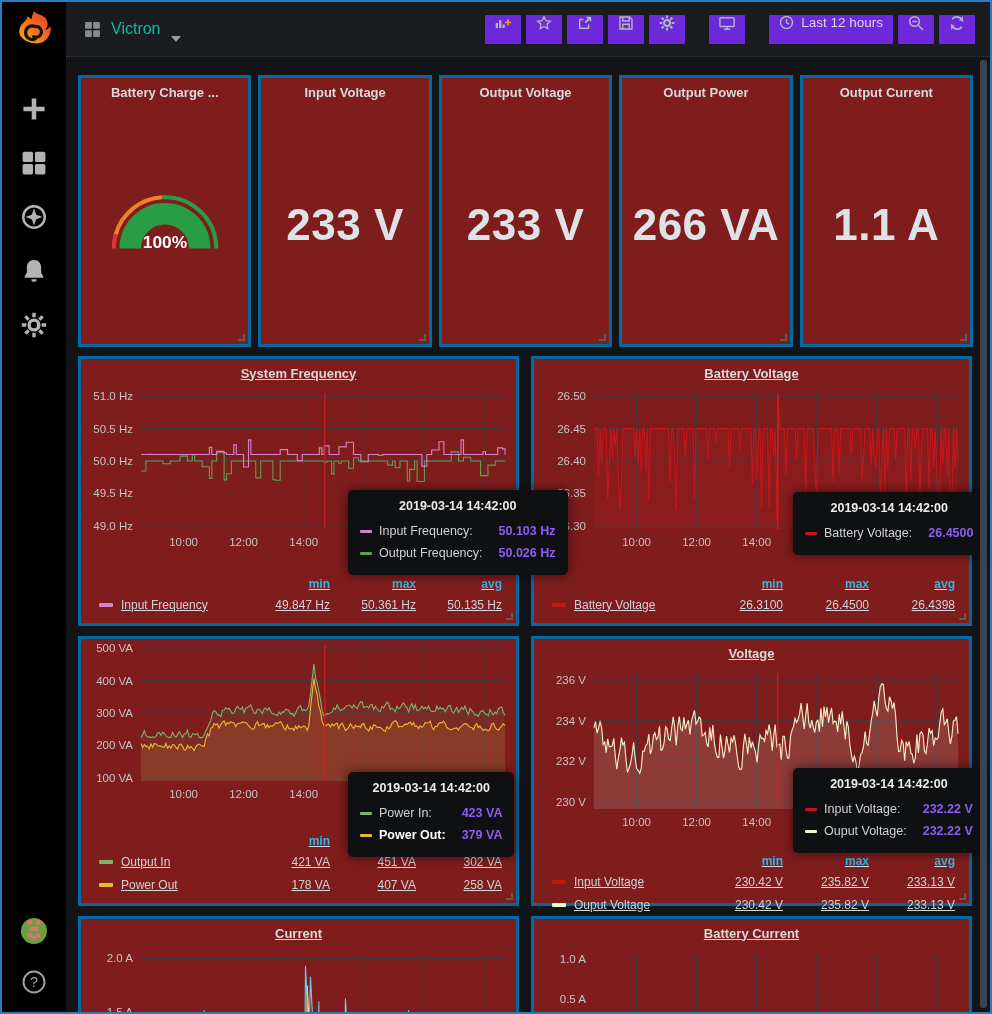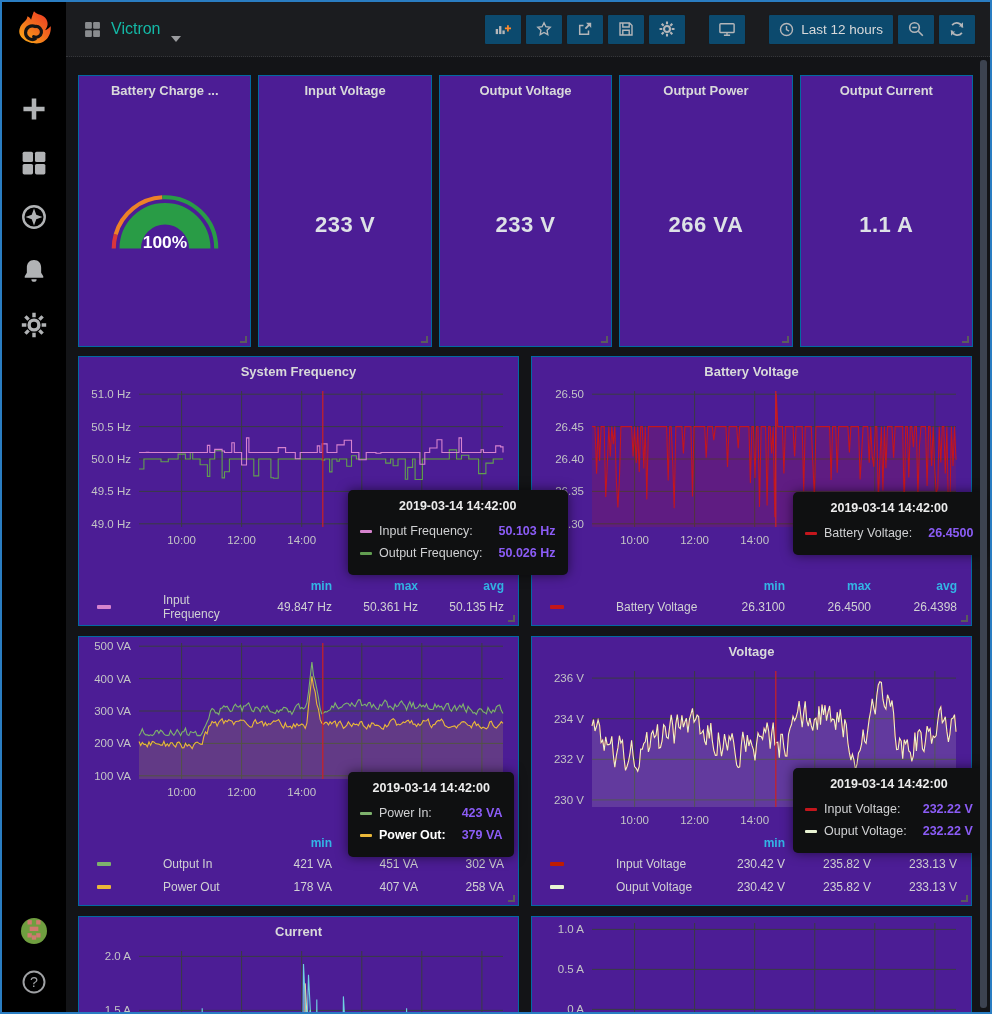--- a/index.html
+++ b/index.html
@@ -20,52 +20,52 @@
   .help { width:24px; height:24px; color:#9fa1a4; cursor:pointer; }
 
   
   .navbar { position:fixed; left:66px; right:2px; top:2px; height:55px; background:#1b1c1f;
     border-bottom:1px dotted #35363a; display:flex; align-items:center; padding:0 14px 0 18px; z-index:40; }
   .breadcrumb { display:flex; align-items:center; gap:10px; cursor:pointer; }
   .bc-grid-icon { width:17px; height:17px; color:#898b8e; }
   .bc-title { font-size:16px; font-weight:500; color:#14b8a6; }
   .bc-caret { width:10px; height:6px; color:#9a9b9e; margin-top:3px; }
   .toolbar { margin-left:auto; display:flex; align-items:center; gap:3px; }
-  .tb-btn { height:31px; min-width:38px; padding:0 10px; background:#0c4a6e; border:1px solid #1a1b1d;
-    border-radius:2px; color:#b4b6b9; display:flex; align-items:center; justify-content:center; gap:7px;
+  .tb-btn { height:31px; min-width:38px; padding:0 10px; background:#6d28d9; border:1px solid #1a1b1d;
+    border-radius:2px; color:#b4b6b9; display:flex; align-items:flex-start; justify-content:center; gap:7px;
     cursor:pointer; font-size:13.5px; }
   .tb-btn svg { width:16px; height:16px; }
   .tb-btn.wide svg { width:15px; height:15px; }
   .tb-btn.gap-before { margin-left:19px; }
   .tb-label { color:#d8d9da; white-space:nowrap; }
 
   
   .main { position:fixed; left:66px; top:57px; right:2px; bottom:2px; overflow:hidden; background:#131417; }
   .dashboard { position:relative; padding:18px 0 0 12px; width:907px; }
   .row { display:flex; gap:7px; margin-bottom:9px; }
-  .row.graphs { gap:12px; margin-bottom:10px; }
-  .panel { background:#4c1d95; border:1px solid #0369a1; position:relative; }
+  .row.graphs { gap:12px; margin-bottom:10px;text-decoration:underline; }
+  .panel { background:#7f1d1d; border:3px solid #0369a1; position:relative; }
   .stat-panel { flex:1; height:272px; display:flex; flex-direction:column; }
   .panel-title { height:28px; display:flex; align-items:center; justify-content:center; gap:6px;
     font-size:13px; font-weight:600; color:#d8d9da; cursor:pointer; flex:none; }
   .panel-title .t-caret { width:9px; height:5px; color:#9a9b9e; margin-top:2px; }
   .stat-body { flex:1; display:flex; align-items:center; justify-content:center; }
-  .stat-value { font-size:22px; font-weight:700; color:#dde2e6; letter-spacing:.5px; }
+  .stat-value { font-size:44px; font-weight:700; color:#dde2e6; letter-spacing:.5px; }
   .gauge-wrap { width:124px; }
   .graph-panel { width:441px; height:270px; display:flex; flex-direction:column; padding:0 8px; }
   .graph-panel.cut { height:270px; }
   .graph-area { flex:none; cursor:crosshair; }
   .legend { margin-top:auto; padding:0 4px 7px 6px; font-size:12px; }
   .lg-head { display:flex; padding:0 2px 2px 0; }
   .lg-head .sp { flex:1; }
-  .lg-h { width:86px; text-align:right; color:#33b5e5; font-weight:700; }
+  .lg-h { width:86px; text-align:right; color:#33b5e5; font-weight:700;margin-top:17px; }
   .lg-row { display:flex; align-items:center; height:23px; padding:0 2px 0 4px; }
   .lg-row:first-of-type { background:rgba(255,255,255,.03); }
   .lg-sw { width:14px; height:4px; border-radius:1px; margin-right:8px; flex:none; }
-  .lg-name { flex:1; color:#d0d1d3; cursor:pointer;margin-left:44px; }
+  .lg-name { flex:1; color:#d0d1d3; cursor:pointer; }
   .lg-v { width:86px; text-align:right; color:#d0d1d3; }
   .rsz { position:absolute; right:3px; bottom:3px; width:7px; height:7px;
     border-right:2px solid #5a5b5d; border-bottom:2px solid #5a5b5d; cursor:nwse-resize; }
 
   
   .gtooltip { position:absolute; background:#0f1011; border-radius:5px; padding:9px 12px 10px;
     box-shadow:0 0 12px rgba(0,0,0,.55); z-index:30; font-size:12.5px; }
   .tt-time { text-align:center; font-weight:700; color:#ececec; margin-bottom:8px; white-space:nowrap; }
   .tt-row { display:flex; align-items:center; line-height:1.75; white-space:nowrap; }
   .tt-sw { width:12px; height:3px; border-radius:1px; margin-right:7px; flex:none; }
@@ -536,20 +536,23 @@
               <text x="44" y="177.4" text-anchor="end" font-size="11.5" fill="#c3c4c6">0.5 A</text>
               <text x="94.6" y="239" text-anchor="middle" font-size="11.5" fill="#c3c4c6">10:00</text>
               <text x="154.6" y="239" text-anchor="middle" font-size="11.5" fill="#c3c4c6">12:00</text>
               <text x="214.7" y="239" text-anchor="middle" font-size="11.5" fill="#c3c4c6">14:00</text>
               <text x="274.8" y="239" text-anchor="middle" font-size="11.5" fill="#c3c4c6">16:00</text>
               <text x="334.8" y="239" text-anchor="middle" font-size="11.5" fill="#c3c4c6">18:00</text>
               <text x="394.9" y="239" text-anchor="middle" font-size="11.5" fill="#c3c4c6">20:00</text>
             </svg></div>
         </div>
       <div class="panel graph-panel cut" id="chart-5">
+          <div class="panel-title">
+            <span>Battery Current</span>
+          </div>
           <div class="graph-area"><svg width="424" height="246" viewBox="0 0 424 246">
               <line x1="52" y1="12.4" x2="416" y2="12.4" stroke="#3a3d42" stroke-width="1"></line>
               <line x1="52" y1="52.4" x2="416" y2="52.4" stroke="#3a3d42" stroke-width="1"></line>
               <line x1="52" y1="92.4" x2="416" y2="92.4" stroke="#3a3d42" stroke-width="1"></line>
               <line x1="94.6" y1="6" x2="94.6" y2="222" stroke="#3a3d42" stroke-width="1"></line>
               <line x1="154.6" y1="6" x2="154.6" y2="222" stroke="#3a3d42" stroke-width="1"></line>
               <line x1="214.7" y1="6" x2="214.7" y2="222" stroke="#3a3d42" stroke-width="1"></line>
               <line x1="274.8" y1="6" x2="274.8" y2="222" stroke="#3a3d42" stroke-width="1"></line>
               <line x1="334.8" y1="6" x2="334.8" y2="222" stroke="#3a3d42" stroke-width="1"></line>
               <line x1="394.9" y1="6" x2="394.9" y2="222" stroke="#3a3d42" stroke-width="1"></line>

